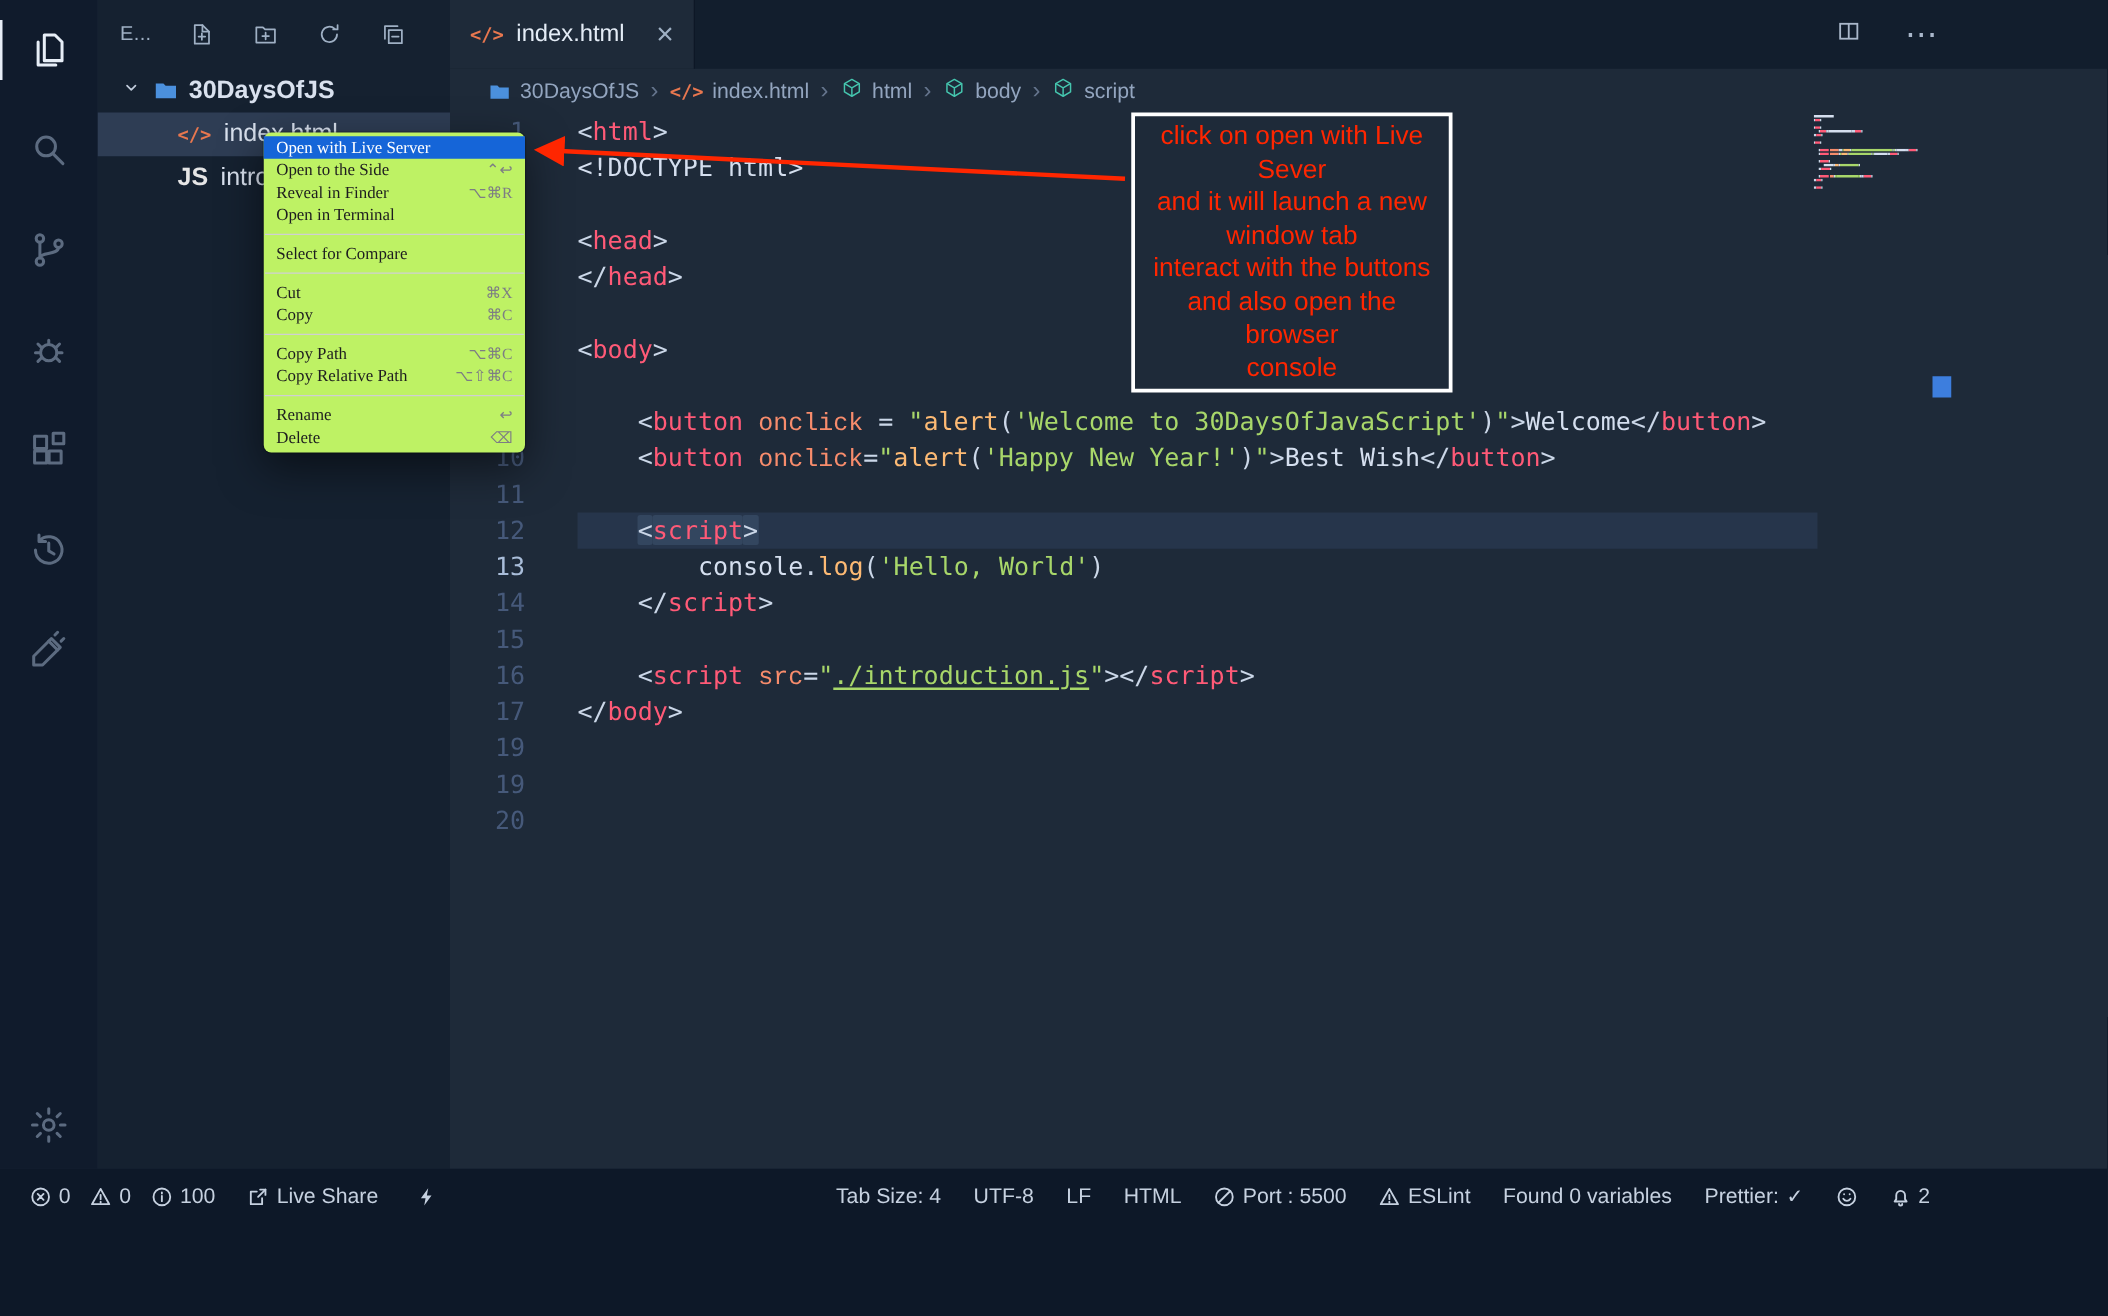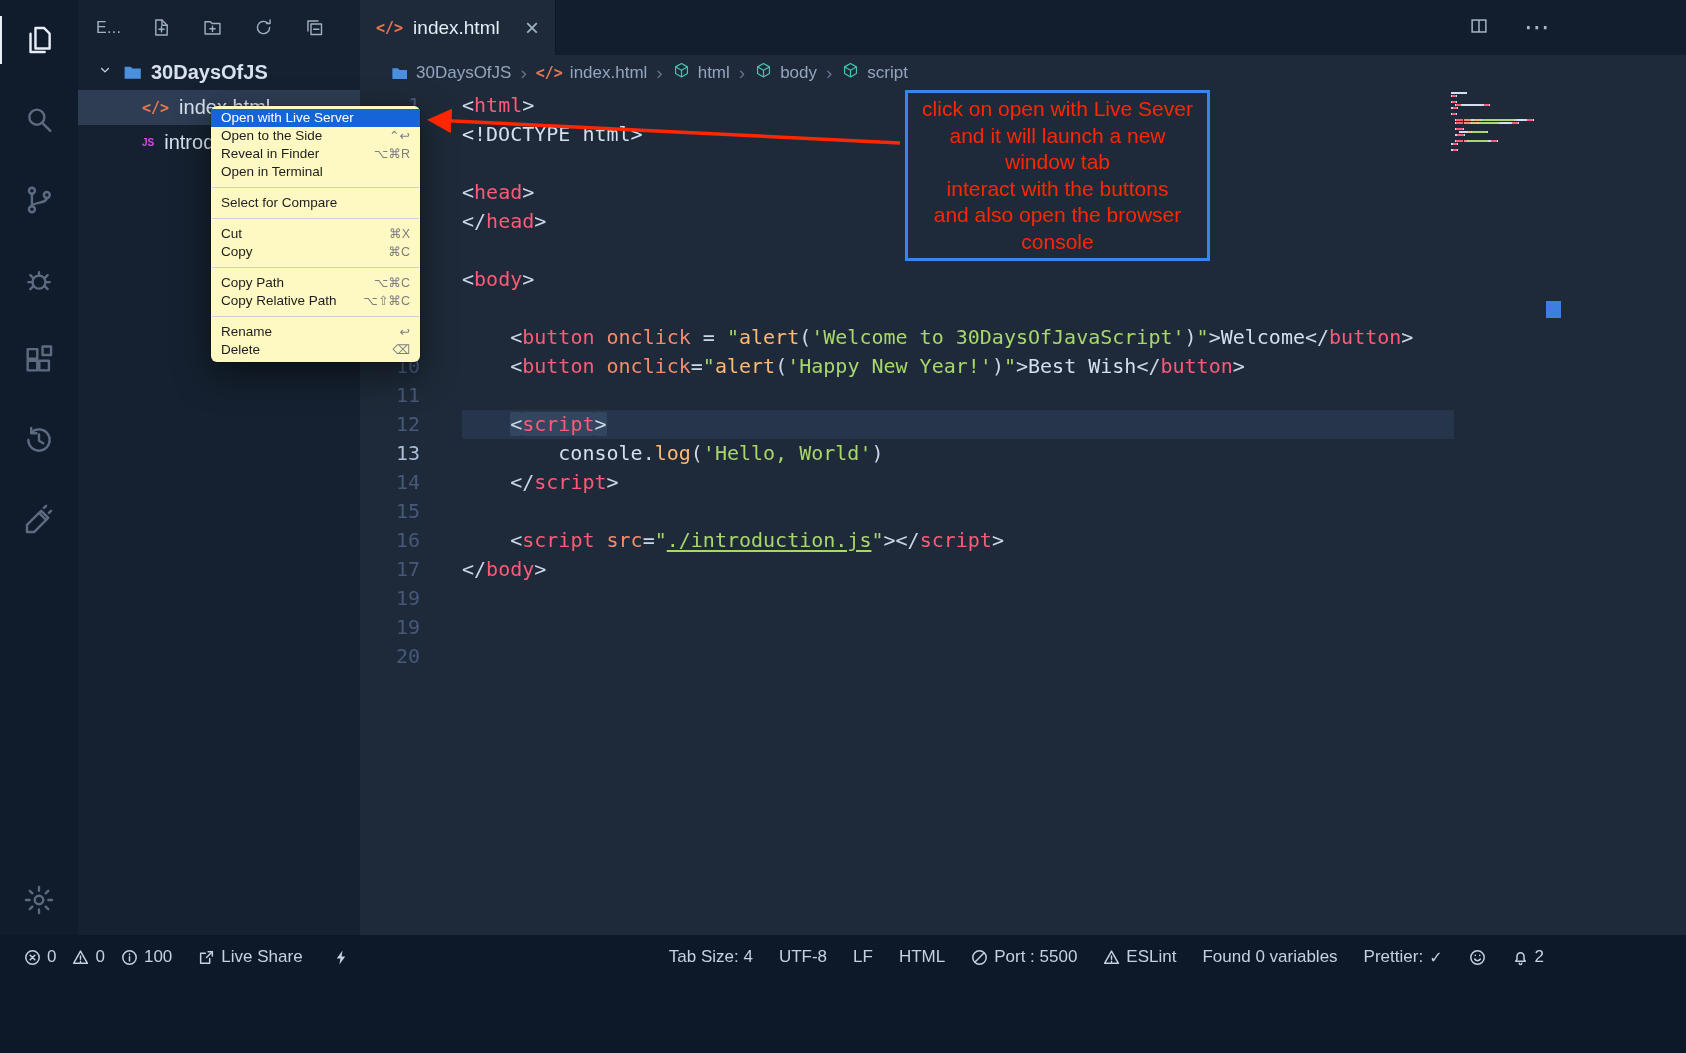--- a/index.html
+++ b/index.html
@@ -25,21 +25,21 @@
   .sb-act { cursor:pointer; display:flex; }
   .sb-act svg { width:21px; height:21px; stroke:currentColor; fill:none; stroke-width:1.6;
                 stroke-linecap:round; stroke-linejoin:round; }
   .tree-row { height:35px; display:flex; align-items:center; color:#d9e1ee; font-size:20px; cursor:pointer; }
   .tree-row.root { padding-left:18px; gap:8px; font-weight:700; }
   .tree-row.child { padding-left:64px; gap:10px; }
   .tree-row.selected { background:#2e3d54; }
   .chev svg { width:18px; height:18px; stroke:#c2cddc; fill:none; stroke-width:1.8; stroke-linecap:round; stroke-linejoin:round; }
   .icon-folder svg { width:21px; height:21px; }
   .fi-html { color:#e8774f; font-weight:700; font-size:15px; font-family:"DejaVu Sans Mono",monospace; }
-  .fi-js { color:#d946ef; font-weight:700; font-size:10px; }
+  .fi-js { color:#e5e5e5; font-weight:700; font-size:20px; }
 
   
   .editor-region { position:absolute; left:360px; top:0; right:0; height:935px; background:#1e2a39; }
   .tab-bar { position:absolute; left:0; top:0; right:0; height:55px; background:#121e2d; }
   .tab { position:absolute; left:0; top:0; width:196px; height:55px; background:#1e2a39;
          display:flex; align-items:center; gap:10px; padding:0 16px; cursor:pointer;
          border-right:1px solid #0d1726; }
   .tab-label { color:#e4ecf6; font-size:19px; }
   .tab-close { margin-left:auto; color:#9fb0c4; font-size:24px; line-height:1; cursor:pointer; }
   .tab-actions { position:absolute; right:134px; top:0; height:55px; display:flex; align-items:center; gap:34px; color:#a9b7ca; }
@@ -60,41 +60,41 @@
   .ln.cur { color:#a9bdd9; }
   .editor-code { position:absolute; left:102px; top:0; right:232px; font-family:"DejaVu Sans Mono",monospace;
                  font-size:20px; }
   .crow { height:29px; line-height:29px; white-space:pre; cursor:text; }
   .crow.cur { background:#26354b; }
   .boxed { background:#33465f; border-radius:2px; }
 
   .tk-plain { color:#d5dfef; }
   .tk-pun   { color:#cbd7e8; }
   .tk-tag   { color:#ff5a77; }
-  .tk-attr  { color:#f78c6c; }
+  .tk-attr  { color:#f78c6c;font-family:Liberation Mono, monospace; }
   .tk-str   { color:#a8d76a; }
   .tk-fn    { color:#fdba74; }
   .tk-link  { color:#a8d76a; text-decoration:underline; text-underline-offset:3px; }
   .tk-ws    { color:transparent; }
 
   .minimap { position:absolute; top:92px; right:130px; width:105px; overflow:hidden; z-index:5; }
   .mm-row { height:3px; white-space:nowrap; overflow:hidden; }
   .mm-seg { display:inline-block; height:2px; background:currentColor; vertical-align:top; }
   .ov-marker { position:absolute; top:301px; right:125px; width:15px; height:17px; background:#3d7ede; }
 
   
-  .annotation { position:absolute; left:905px; top:90px; width:305px; min-height:168px;
-                border:3px solid #3b82f6; padding:3px 4px; z-index:60; }
+  .annotation { position:absolute; left:905px; top:90px; width:257px; min-height:168px;
+                border:3px solid #ffffff; padding:3px 4px; z-index:60; }
   .annotation-text { color:#ff2600; font-size:21px; line-height:26.5px; text-align:center; white-space:pre-line; }
   .arrow-overlay { position:absolute; left:0; top:0; width:1686px; height:1053px; pointer-events:none; z-index:80; }
 
   
-  .context-menu { position:absolute; left:211px; top:106px; width:209px; background:#fef9c3;
+  .context-menu { position:absolute; left:211px; top:106px; width:209px; background:#bef264;
                   border-radius:6px; padding:3px 0; z-index:70;
-                  box-shadow:0 12px 34px rgba(0,0,0,.5), 0 0 0 1px rgba(0,0,0,.18); }
+                  box-shadow:0 12px 34px rgba(0,0,0,.5), 0 0 0 1px rgba(0,0,0,.18);font-family:Liberation Serif, serif; }
   .mi { height:18px; line-height:18px; display:flex; justify-content:space-between; align-items:center;
         padding:0 10px; font-size:13.5px; color:#1d1d1f; cursor:pointer; }
   .mi .sc { color:#7d7d84; font-size:12.5px; }
   .mi.hl { background:#1565d8; color:#ffffff; }
   .mi.hl .sc { color:#ffffff; }
   .msep { height:1px; background:#cfcfd3; margin:6px 1px; }
 
   
   .status-bar { position:absolute; left:0; top:935px; width:1686px; height:118px; background:#0d1828;
                 display:flex; align-items:flex-start; padding:12px 24px 0 24px; color:#c6d1e0; font-size:17px; z-index:25; }

